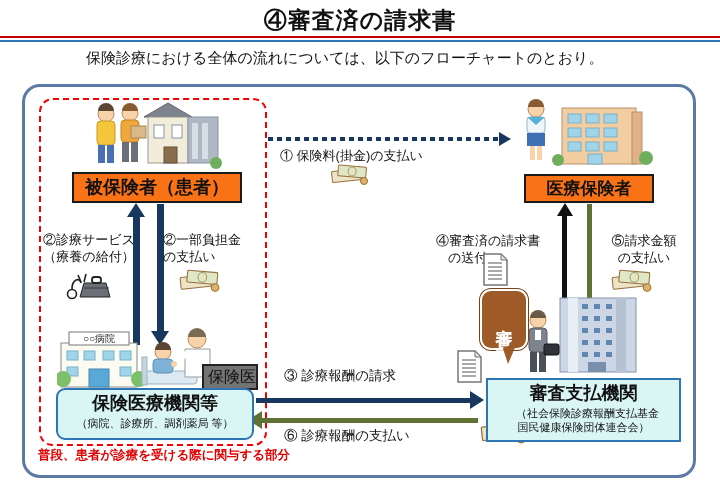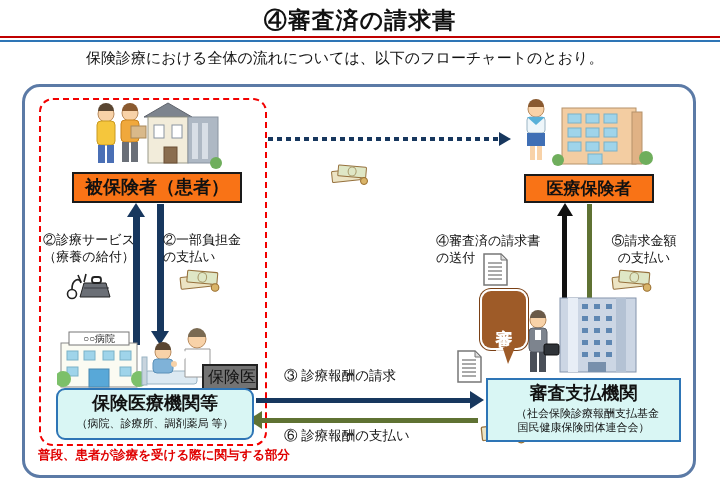--- a/index.html
+++ b/index.html
@@ -94,20 +94,21 @@
     <rect x="16" y="50" width="5" height="14" fill="#f8d2a8"></rect>
     <rect x="23" y="50" width="5" height="14" fill="#f8d2a8"></rect>
   </svg>
 
   <div class="abs ebox" style="left:514px;top:174px;width:126px;height:25px;font-size:17px;line-height:25px;margin-left:10px;">
     <span>医療保険者</span>
   </div>
 
   <div class="abs" style="left:268px;top:137px;width:232px;height:4px;background:repeating-linear-gradient(90deg,#17375e 0 5px,transparent 5px 9px);"></div>
   <div class="abs tri" style="left:499px;top:132px;border-left:12px solid #17375e;border-top:7px solid transparent;border-bottom:7px solid transparent;"></div>
+  <div class="abs flowlabel" style="left:280px;top:147px;">① 保険料(掛金)の支払い</div>
   <svg class="abs" style="left:330px;top:161px;" width="40" height="26" viewBox="0 0 40 26">
     <g transform="rotate(-6 18 15)">
         <rect x="2" y="9" width="28" height="11" rx="1" fill="#ece4c4" stroke="#96713d"></rect>
       </g>
     <g transform="rotate(5 22 12)">
         <rect x="8" y="5" width="28" height="11" rx="1" fill="#dfe7c6" stroke="#96713d"></rect>
       <ellipse cx="22" cy="10.5" rx="4" ry="4.5" fill="none" stroke="#a89a6a"></ellipse>
       </g>
     <circle cx="34" cy="20" r="3.5" fill="#d9b469" stroke="#9a6f2f"></circle>
   </svg>
@@ -144,21 +145,21 @@
     <circle cx="34" cy="20" r="3.5" fill="#d9b469" stroke="#9a6f2f"></circle>
   </svg>
 
   <div class="abs tri" style="left:557px;top:203px;border-left:8px solid transparent;border-right:8px solid transparent;border-bottom:13px solid #111;"></div>
   <div class="abs" style="left:562px;top:215px;width:5px;height:106px;background:#111;"></div>
   <div class="abs olive" style="left:587px;top:204px;width:5px;height:105px;"></div>
   <div class="abs tri" style="left:581px;top:308px;border-left:8px solid transparent;border-right:8px solid transparent;border-top:13px solid #5f7233;"></div>
 
   <div class="abs flowlabel" style="left:436px;top:232px;width:122px;">
     <span>④審査済の請求書</span><br>
-    <span style="margin-left:0;">の送付</span>
+    <span style="margin-left:12px;">の送付</span>
   </div>
   <svg class="abs" style="left:482px;top:253px;" width="26" height="33" viewBox="0 0 26 33">
     <path d="M2 1 h17 l6 6 v25 h-23 z" fill="#fff" stroke="#777" stroke-width="1.5"></path>
     <path d="M19 1 l6 6 h-6 z" fill="#ddd" stroke="#777"></path>
     <g stroke="#555" stroke-width="1">
       <line x1="6" y1="10" x2="20" y2="10"></line>
         <line x1="6" y1="14" x2="20" y2="14"></line>
       <line x1="6" y1="18" x2="20" y2="18"></line>
         <line x1="6" y1="22" x2="20" y2="22"></line>
         <line x1="6" y1="26" x2="20" y2="26"></line>

